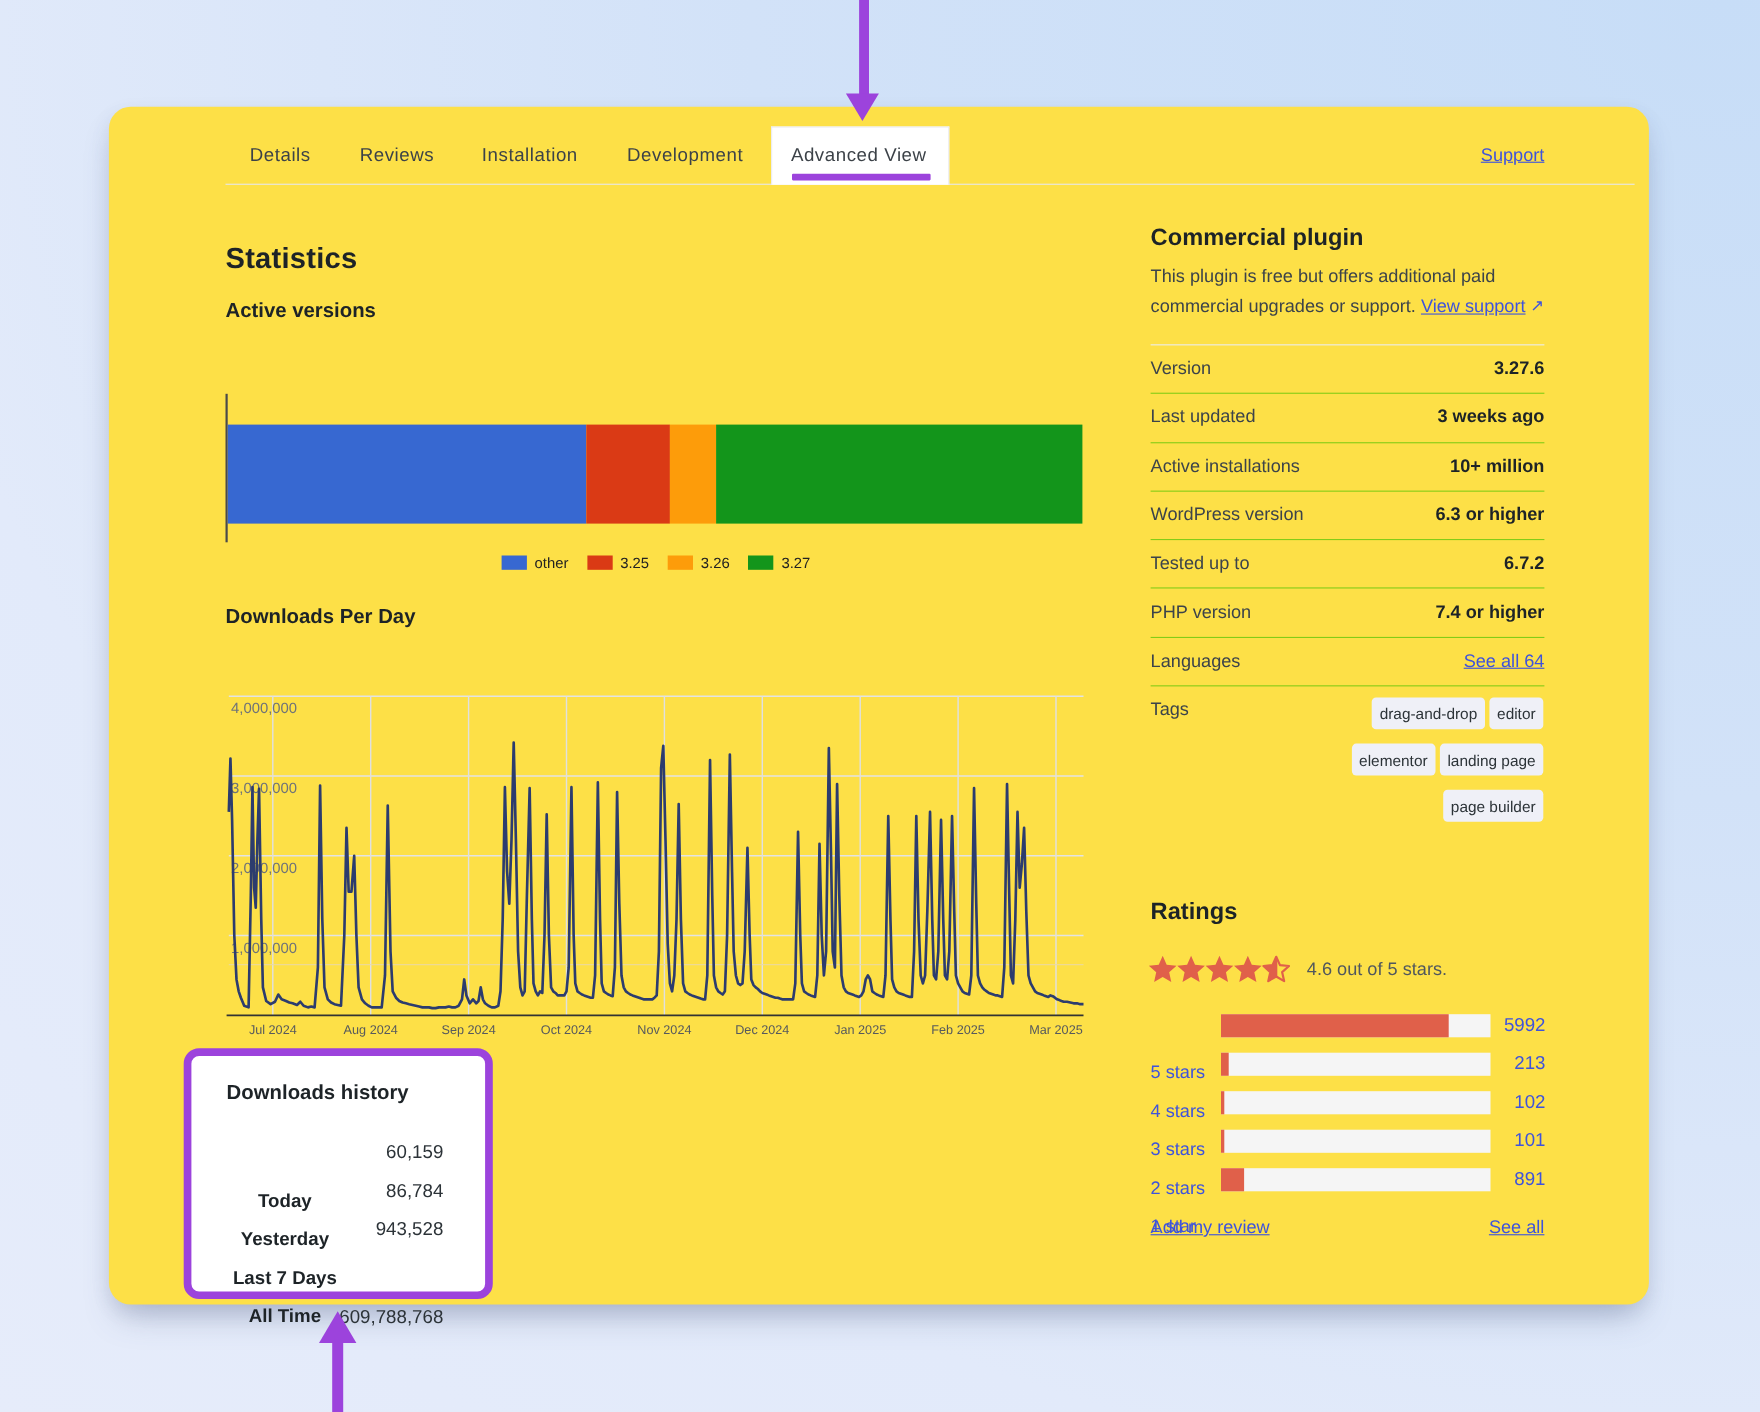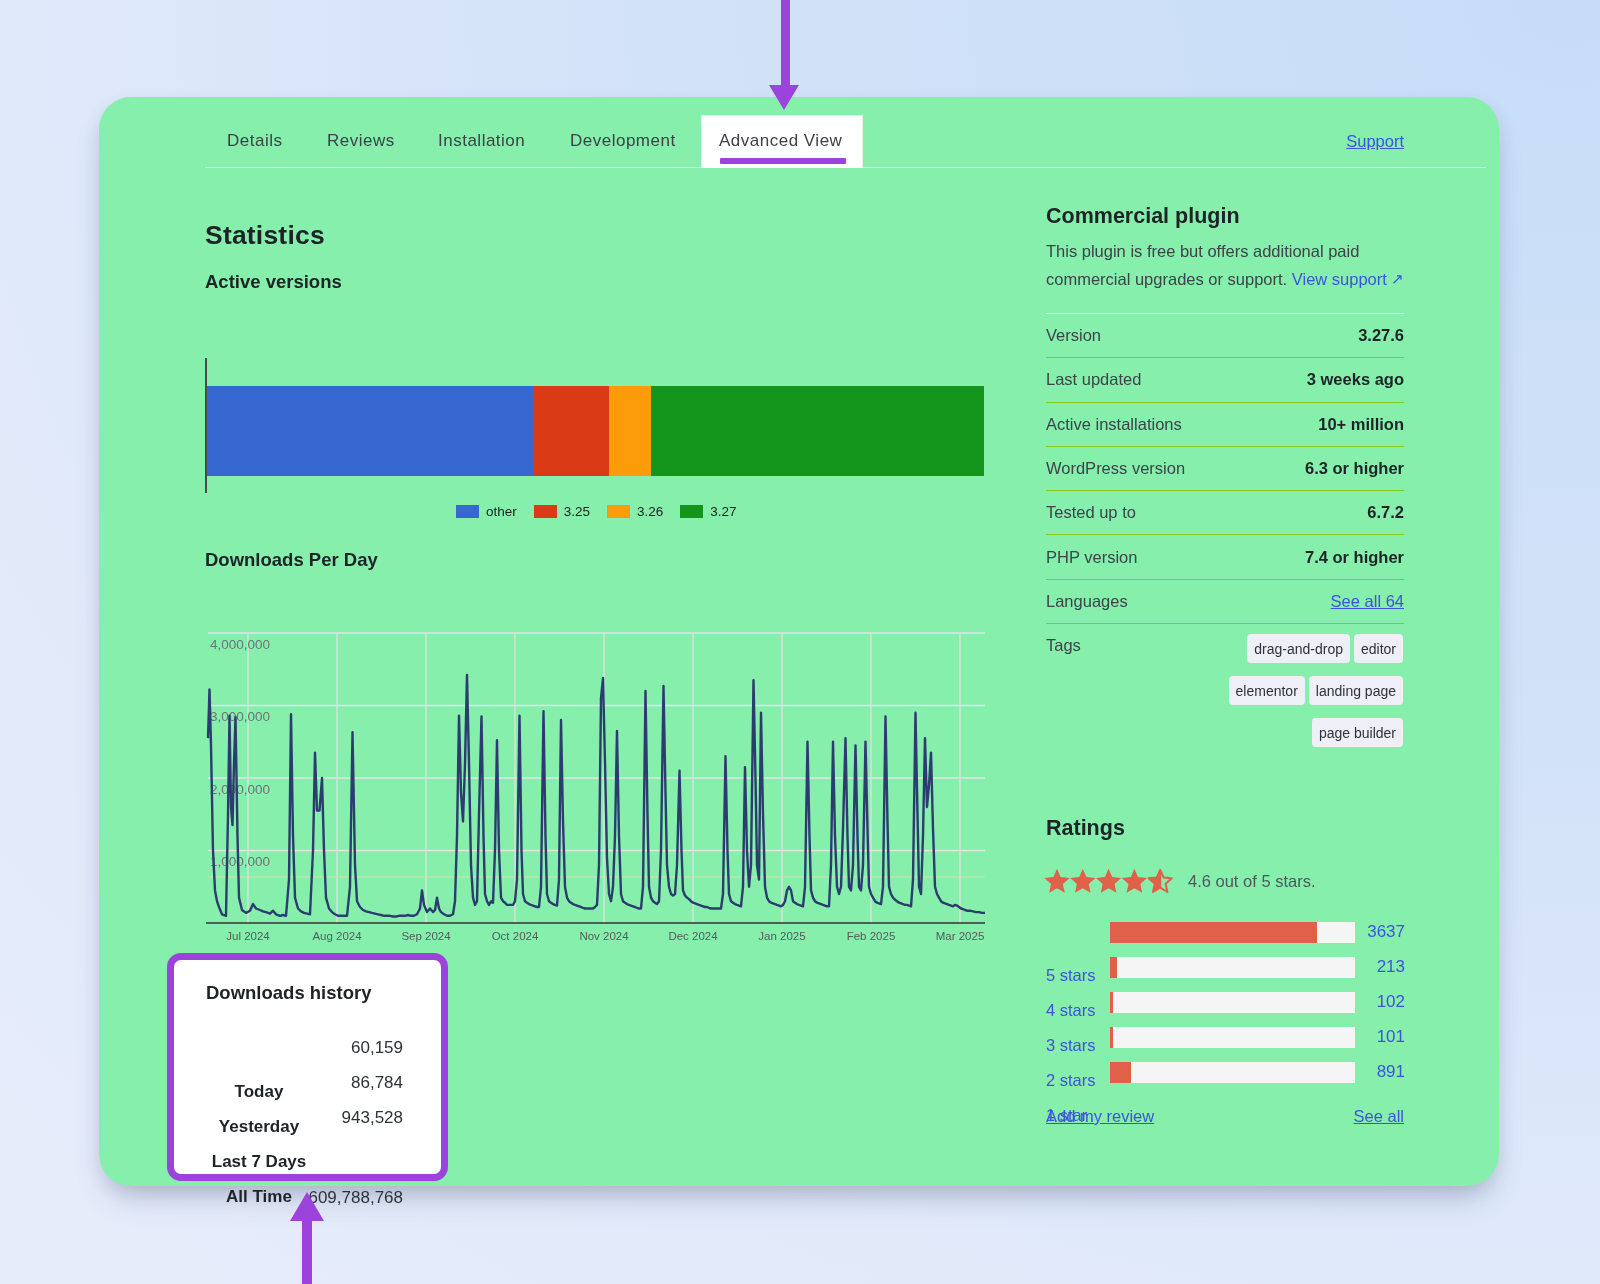--- a/index.html
+++ b/index.html
@@ -4,21 +4,21 @@
 <style>
   * { margin:0; padding:0; box-sizing:border-box; }
   html,body { width:1600px; height:1284px; overflow:hidden; }
   body {
     font-family:"Liberation Sans", sans-serif;
     background:radial-gradient(farthest-corner at 1568px 0px, #c7ddf7 0%, #d2e2f8 40%, #e2eafa 75%, #e6ecfa 100%);
     position:relative;
   }
   .card {
     position:absolute; left:99px; top:97px; width:1400px; height:1089px;
-    background:#86efac; border-radius:32px;
+    background:#fde047; border-radius:20px;
     box-shadow:0 18px 30px -10px rgba(75,90,125,0.35), 0 6px 16px rgba(75,90,125,0.10);
   }
   .abs { position:absolute; }
   .tabdiv { left:106px; top:70px; width:1281px; height:1px; background:#e7e8ea; }
   .tabbox { left:602px; top:18px; width:162px; height:53px; background:#fff;
     border:1px solid #ececee; border-bottom:none; }
   .tab { top:34px; font-size:17px; letter-spacing:0.5px; color:#3c4248; white-space:nowrap; }
   .purpline { left:621px; top:61px; width:126px; height:6px; background:#9c43dc; border-radius:1px; }
   .support { right:95px; top:35px; font-size:16.5px; color:#3e53dc; text-decoration:underline; }
   h1.stats { left:106px; top:123px; font-size:26.5px; color:#1d2327; letter-spacing:0.2px; }
@@ -28,21 +28,21 @@
   .legend { left:357px; top:407px; display:flex; align-items:center; font-size:13.5px; color:#222; }
   .legend .sw { width:23px; height:13px; margin-right:7px; }
   .legend .it { display:flex; align-items:center; margin-right:17px; }
   .dlh-box { left:68px; top:856px; width:281px; height:228px; border:7px solid #9c43dc; border-radius:14px; background:#fff; }
   .dlh-title { left:107px; top:885px; font-size:18.5px; font-weight:bold; color:#1d2327; }
   .dlh-label { font-weight:bold; font-size:17px; color:#1d2327; text-align:center; width:130px; left:95px;margin-top:44px; }
   .dlh-val { font-size:17px; color:#2c3338; text-align:right; width:130px; left:174px; }
   
   .rc-h { left:947px; font-size:21.5px; font-weight:bold; color:#1d2327; }
   .rc-p { left:947px; width:364px; font-size:16.5px; line-height:27.5px; color:#3c434a; }
-  .rc-p a { color:#3e53dc; }
+  .rc-p a { color:#3e53dc; text-decoration:underline; }
   .row { left:947px; width:358px; height:44.3px; border-bottom:1px solid #84cc16;
     display:flex; justify-content:space-between; align-items:center;
     font-size:16.5px; color:#3c434a; }
   .row b { color:#1d2327; font-weight:bold; }
   .row a { color:#3e53dc; text-decoration:underline; }
   .pillrow { right:96px; display:flex; gap:4px; justify-content:flex-end; }
   .pill { background:#eff0f7; color:#2c3338; font-size:14px; border-radius:4px;
     padding:6.5px 7px; white-space:nowrap; }
   .rb-label { left:947px; font-size:16.5px; color:#3e53dc;margin-top:44px; }
   .rb-track { left:1011px; width:245px; height:21px; background:#f5f5f5; }
@@ -189,21 +189,21 @@
       <path d="M64.6,1.8 L68.2,10.0 L77.2,10.9 L70.5,16.9 L72.4,25.7 L64.6,21.2 L56.8,25.7 L58.7,16.9 L52.0,10.9 L61.0,10.0 Z" fill="#e0604a"></path>
       <path d="M90.4,1.8 L94.0,10.0 L103.0,10.9 L96.3,16.9 L98.2,25.7 L90.4,21.2 L82.6,25.7 L84.5,16.9 L77.8,10.9 L86.8,10.0 Z" fill="#e0604a"></path>
       <path d="M116.2,1.8 L119.8,10.0 L128.8,10.9 L122.1,16.9 L124.0,25.7 L116.2,21.2 L108.4,25.7 L110.3,16.9 L103.6,10.9 L112.6,10.0 Z" fill="#e0604a" clip-path="url(#half)"></path>
       <path d="M116.2,2.8 L119.6,10.4 L127.8,11.2 L121.6,16.8 L123.4,24.9 L116.2,20.7 L109.0,24.9 L110.8,16.8 L104.6,11.2 L112.8,10.4 Z" fill="none" stroke="#e0604a" stroke-width="2" stroke-linejoin="round"></path>
     </svg>
   <div class="abs" style="left:1089px; top:775px; font-size:16.5px; color:#50575e;">4.6 out of 5 stars.</div>
   <span class="abs rb-label" style="top:825px;">5 stars</span>
   <div class="abs rb-track" style="top:825px;">
       <div class="rb-fill" style="width:206.6px;"></div>
     </div>
-  <span class="abs rb-num" style="top:825px;">3637</span>
+  <span class="abs rb-num" style="top:825px;">5992</span>
   <span class="abs rb-label" style="top:860px;text-align:center;">4 stars</span>
   <div class="abs rb-track" style="top:860px;">
       <div class="rb-fill" style="width:7.4px;"></div>
     </div>
   <span class="abs rb-num" style="top:860px;">213</span>
   <span class="abs rb-label" style="top:895px;">3 stars</span>
   <div class="abs rb-track" style="top:895px;">
       <div class="rb-fill" style="width:3.0px;"></div>
     </div>
   <span class="abs rb-num" style="top:895px;">102</span>

